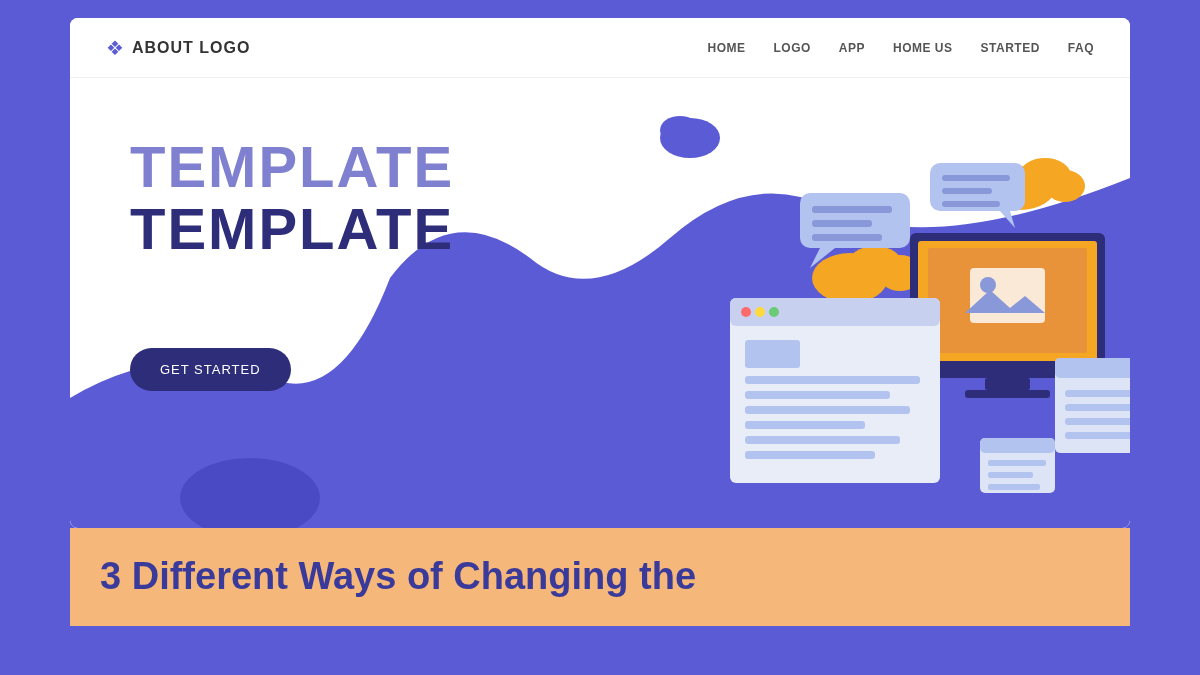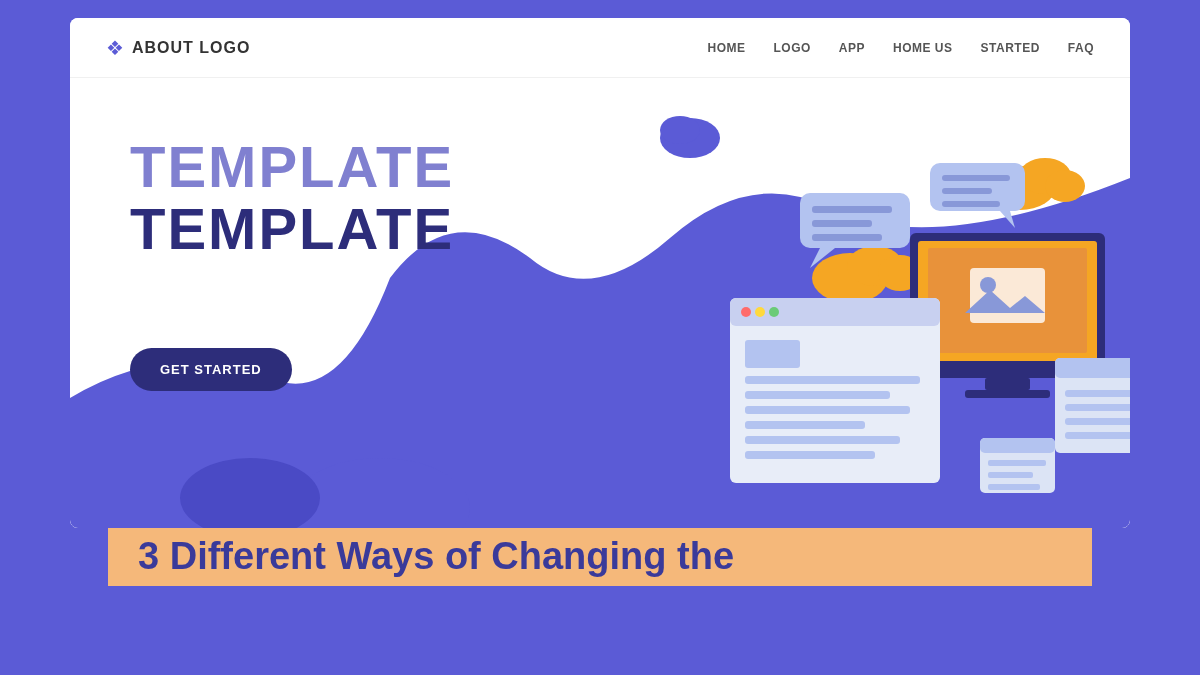--- a/index.html
+++ b/index.html
@@ -128,41 +128,41 @@
     }
 
     .get-started-btn {
       margin-top: 90px;
       background: #2d2d7a;
       color: #fff;
       border: none;
       border-radius: 24px;
       padding: 14px 30px;
       font-size: 13px;
-      font-weight: 700;
+      font-weight: 400;
       letter-spacing: 1px;
       cursor: pointer;
       display: inline-block;
     }
 
     
     .hero-illustration {
       position: absolute;
       right: 0;
       top: 0;
       width: 640px;
       height: 450px;
       z-index: 5;
     }
 
     
     .bottom-banner {
-      width: 984px;
+      width: 1060px;
       background: #f5b87a;
-      padding: 6px 30px;
+      padding: 26px 30px;
       flex-shrink: 0;
     }
 
     .bottom-title {
       font-size: 38px;
       font-weight: 900;
       color: #3a3a9a;
       line-height: 1.2;
     }
   </style>

